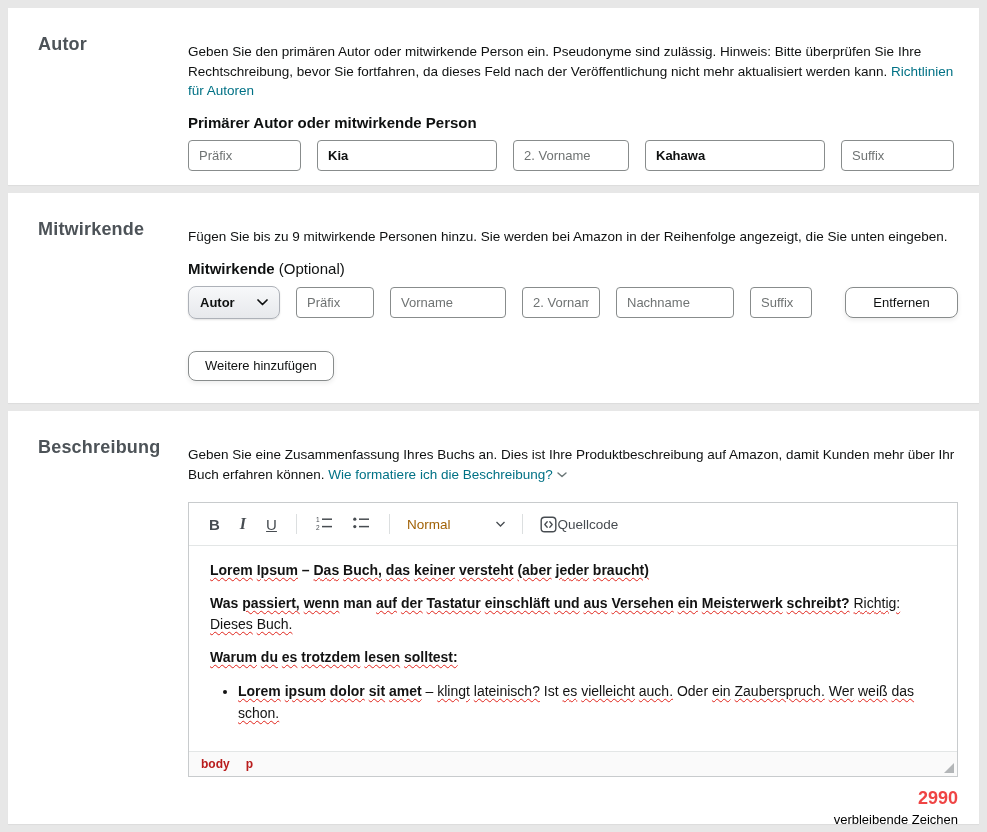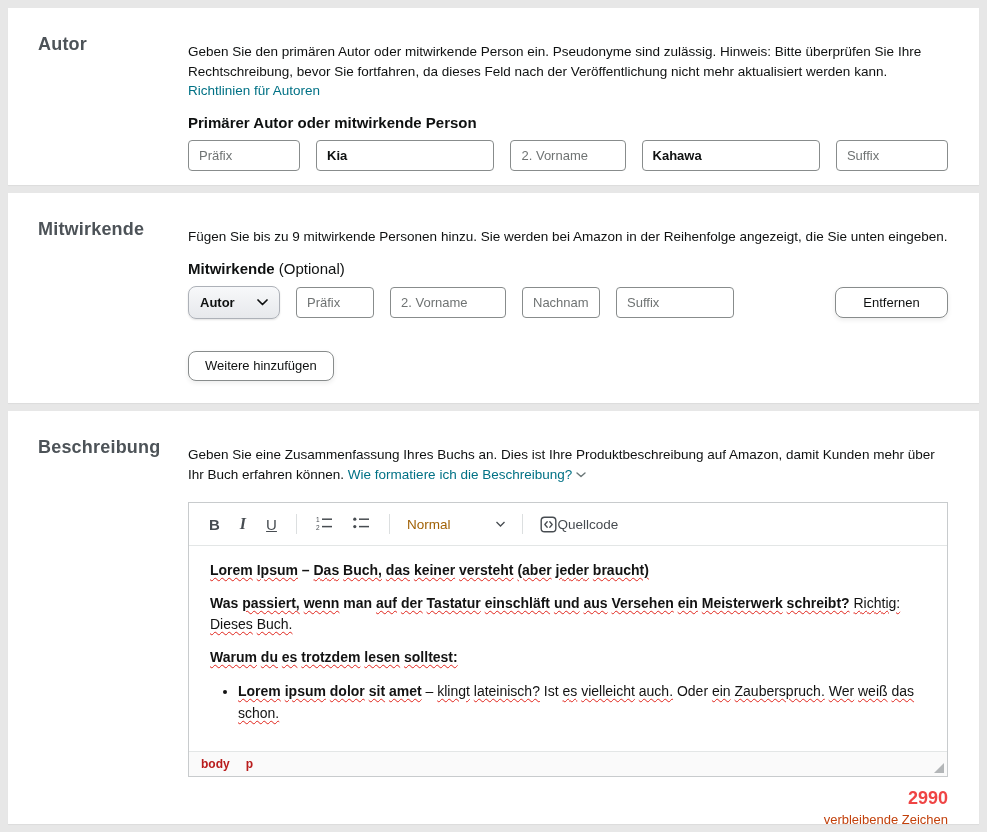--- a/index.html
+++ b/index.html
@@ -6,21 +6,21 @@
   body{
     width:987px;height:832px;box-sizing:border-box;
     background:#e7e7e7;padding:8px;
     font-family:"Liberation Sans",sans-serif;
     -webkit-font-smoothing:antialiased;
     overflow:hidden;
   }
   .page{display:flex;flex-direction:column;gap:8px;height:100%;}
   .card{
     background:#fff;display:flex;align-items:flex-start;
-    padding:26px 31px 0 30px;box-sizing:border-box;overflow:hidden;
+    padding:26px 21px 0 30px;box-sizing:border-box;overflow:hidden;
     box-shadow:0 1px 1px rgba(0,0,0,.04);
     justify-content:center;
   }
   .card.h1{height:177px;}
   .card.h2{height:210px;}
   .card.h3{flex:1;}
   .card h2{
     flex:0 0 150px;width:150px;margin:0;
     font-size:18px;font-weight:700;color:#4d5358;letter-spacing:.2px;
   }
@@ -105,21 +105,21 @@
     display:flex;align-items:center;gap:16px;padding:0 12px;
     font-size:12px;font-weight:700;color:#b91c1c;position:relative;
   }
   .resize-handle{
     position:absolute;right:3px;bottom:3px;width:0;height:0;cursor:nwse-resize;
     border-style:solid;border-width:0 0 10px 10px;
     border-color:transparent transparent #b3b6b8 transparent;
   }
   .counter{text-align:right;margin-top:10px;}
   .counter .num{font-size:18px;font-weight:700;color:#ef4444;line-height:22px;}
-  .counter .lbl{font-size:13px;color:#c2410c;margin-top:3px;}
+  .counter .lbl{font-size:13px;color:#000000;margin-top:3px;}
 </style>
 </head>
 <body>
 
 <div class="page">
 
   <section class="card h1">
     <h2>Autor</h2>
     <div class="card-content">
       <p class="desc"><span>Geben Sie den primären Autor oder mitwirkende Person ein. Pseudonyme sind zulässig. Hinweis: Bitte überprüfen Sie Ihre Rechtschreibung, bevor Sie fortfahren, da dieses Feld nach der Veröffentlichung nicht mehr aktualisiert werden kann. </span><a class="link">Richtlinien für Autoren</a></p>
@@ -141,20 +141,21 @@
       <div class="field-label"><span>Mitwirkende</span><span class="opt"> (Optional)</span></div>
       <div class="row">
         <button class="kdp-select">
           <span>Autor</span>
           <svg width="11" height="7" viewBox="0 0 11 7">
               <path d="M1 1l4.5 4.5L10 1" fill="none" stroke="#0f1111" stroke-width="1.7" stroke-linecap="round" stroke-linejoin="round"></path>
             </svg>
         </button>
         <div class="contrib-fields">
             <input class="kdp-input" placeholder="Präfix" style="">
+            <input class="kdp-input" placeholder="Vorname" style="">
             <input class="kdp-input" placeholder="2. Vorname" style="">
             <input class="kdp-input" placeholder="Nachname" style="">
             <input class="kdp-input" placeholder="Suffix" style="">
           </div>
         <button class="kdp-btn btn-remove">Entfernen</button>
       </div>
       <button class="kdp-btn btn-add">Weitere hinzufügen</button>
     </div>
   </section>
 

